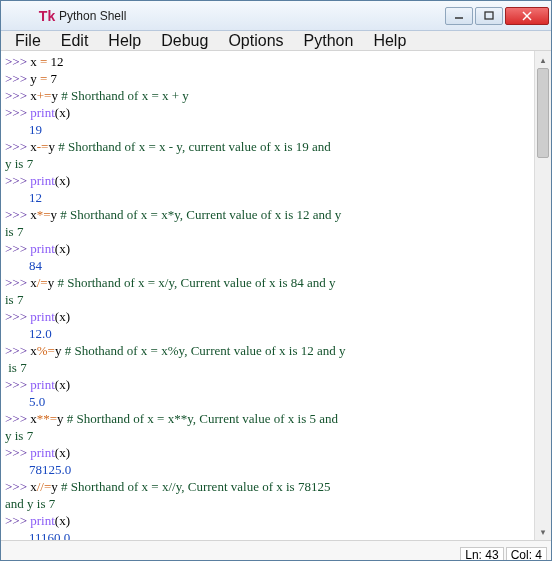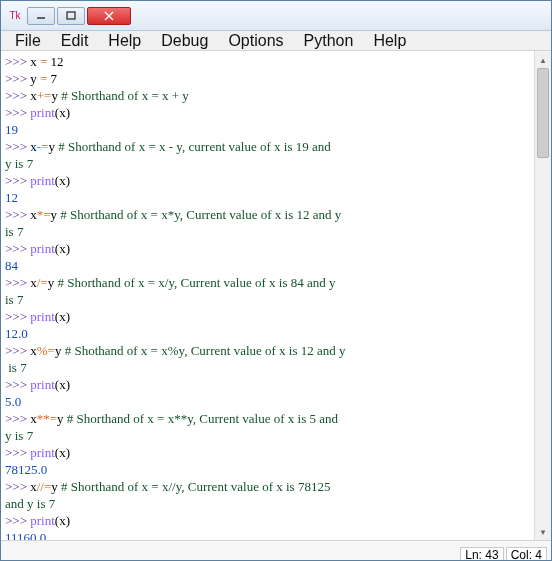--- a/index.html
+++ b/index.html
@@ -16,23 +16,24 @@
     height: 30px;
     background: linear-gradient(#f5f9fd, #dfe9f5);
     border-bottom: 1px solid #b8c8dc;
     display: flex;
     align-items: center;
     padding: 0 2px 0 6px;
   }
   .tk-icon {
     width: 16px; height: 16px;
     display: flex; align-items: center; justify-content: center;
-    font-weight: normal; font-size: 10px;
+    font-weight: bold; font-size: 14px;
     color: #c2185b;
     margin-right: 4px;
+    margin-left: 32px;
   }
   .title { flex: 1; font-size: 12px; color: #222; }
   .win-btns { display: flex; gap: 2px; }
   .win-btn {
     width: 28px; height: 18px;
     border: 1px solid #8fa6bd;
     border-radius: 2px;
     background: linear-gradient(#eef4fb, #d5e2f0);
     display: flex; align-items: center; justify-content: center;
     font-size: 10px;
@@ -98,27 +99,28 @@
     padding: 0 4px;
     font-size: 12px;
     background:#f7f7f7;
   }
   .status-cell { border:1px solid #c9c9c9; padding:0 4px; margin-left:2px; background:#fff; }
   .prompt { color: #5a2ca0; }
   .kw-orange { color: #d2691e; }
   .op { color: #000; }
   .func { color: #8b5cf6; }
   .comment { color: #14532d; }
-  .output { color: #1848c0; }
+  .output { color: #1848c0; margin-left: 24px; }
 </style>
 </head>
 <body>
 
 <div class="titlebar">
   <span class="tk-icon">Tk</span>
+  <span class="title">Python Shell</span>
   <div class="win-btns">
     <div class="win-btn">
       <svg width="10" height="10">
           <line x1="1" y1="7" x2="9" y2="7" stroke="#333" stroke-width="1.5"></line>
         </svg>
     </div>
     <div class="win-btn">
       <svg width="10" height="10">
           <rect x="1" y="1" width="8" height="7" fill="none" stroke="#333" stroke-width="1.3"></rect>
         </svg>

